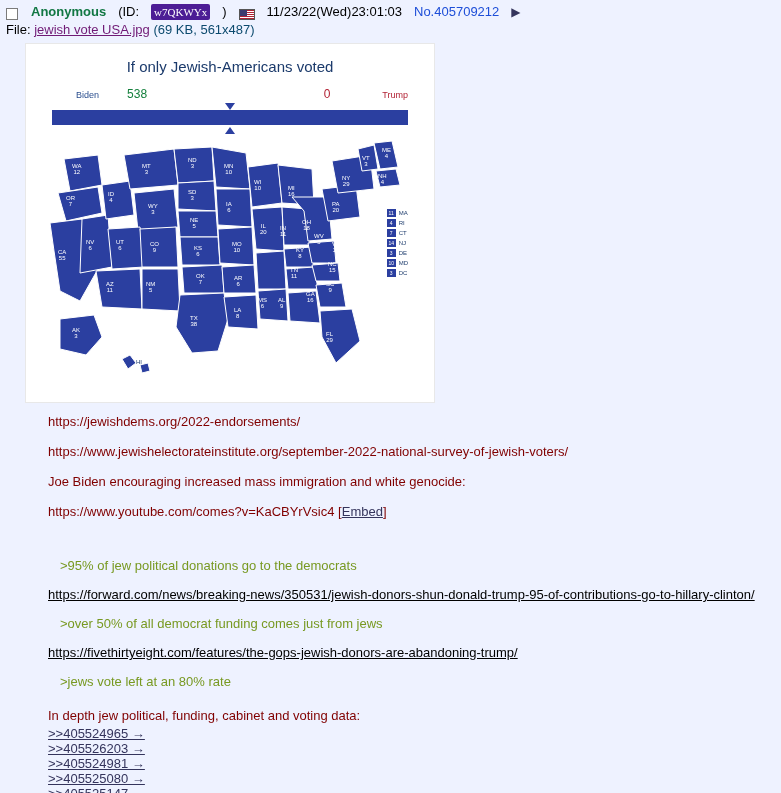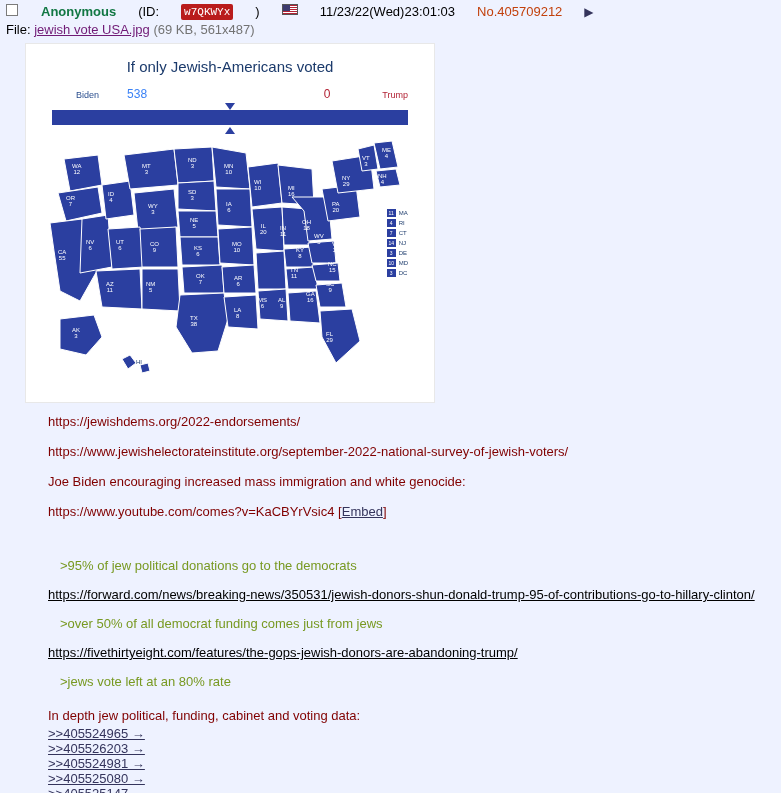--- a/index.html
+++ b/index.html
@@ -13,23 +13,23 @@
     font-family: "Liberation Sans", sans-serif;
     font-size: 13px;
     color: #000000;
     overflow: hidden;
   }
   .post {
     padding: 4px 6px 0 6px;
   }
   .post-header {
     display: flex;
-    align-items: flex-start;
+    align-items: flex-end;
     flex-wrap: nowrap;
-    gap: 22px;
+    gap: 12px;
     font-size: 13px;
     line-height: 16px;
     white-space: nowrap;
   }
   .post-checkbox {
     width: 12px;
     height: 12px;
     border: 1px solid #7b7b7b;
     background: #fff;
     box-sizing: border-box;
@@ -38,24 +38,24 @@
     vertical-align: middle;
   }
   .poster-name {
     color: #117743;
     font-weight: bold;
   }
   .poster-id {
     color: #000;
   }
   .id-badge {
-    background: #b91c1c;
+    background: #4c1d95;
     color: #FFFFFF;
     font-size: 11px;
-    font-family: Liberation Mono, monospace;
+    font-family: Liberation Serif, serif;
     padding: 0 3px;
     border-radius: 2px;
     letter-spacing: 0;
   }
   .flag {
     display: inline-block;
     width: 16px;
     height: 11px;
     position: relative;
     vertical-align: middle;
@@ -77,37 +77,37 @@
     position: absolute;
     left: 0; top: 0;
     width: 7px; height: 6px;
     background: #3C3B6E;
   }
   .post-date {
     color: #000;
     font-family: "Liberation Sans", sans-serif;
   }
   .post-no {
-    color: #c2410c;
+    color: #1d4ed8;
   }
   .post-arrow {
     color: #34345C;
     font-size: 12px;
   }
   .file-line {
     font-size: 13px;
     line-height: 17px;
     margin-top: 1px;
     color: #000;
   }
   .file-label { color: #000; }
   .file-link {
     color: #701a75;
   }
-  .file-meta { color: #737373; }
+  .file-meta { color: #0c4a6e; }
   .image-wrap {
     margin: 5px 0 0 19px;
   }
   .info-graphic {
     width: 410px;
     height: 360px;
     background: #ffffff;
     border: 1px solid #e8e8e8;
     position: relative;
     box-sizing: border-box;
@@ -128,21 +128,21 @@
     justify-content: space-between;
     font-size: 10px;
     color: #1b3a6b;
   }
   .ig-bar-labels .left, .ig-bar-labels .right {
     display: flex;
     gap: 28px;
     align-items: baseline;
   }
   .ig-candidate { font-size: 9px; color: #2b4f8f; padding-left: 24px; }
-  .ig-count { font-size: 12px; color: #3b82f6; }
+  .ig-count { font-size: 12px; color: #15803d; }
   .ig-count.red { color: #b22234; }
   .ig-candidate.red { color: #b22234; }
   .ig-bar {
     height: 15px;
     background: #2b3fa0;
     margin-top: 9px;
     position: relative;
   }
   .ig-tick-top {
     position: absolute;

